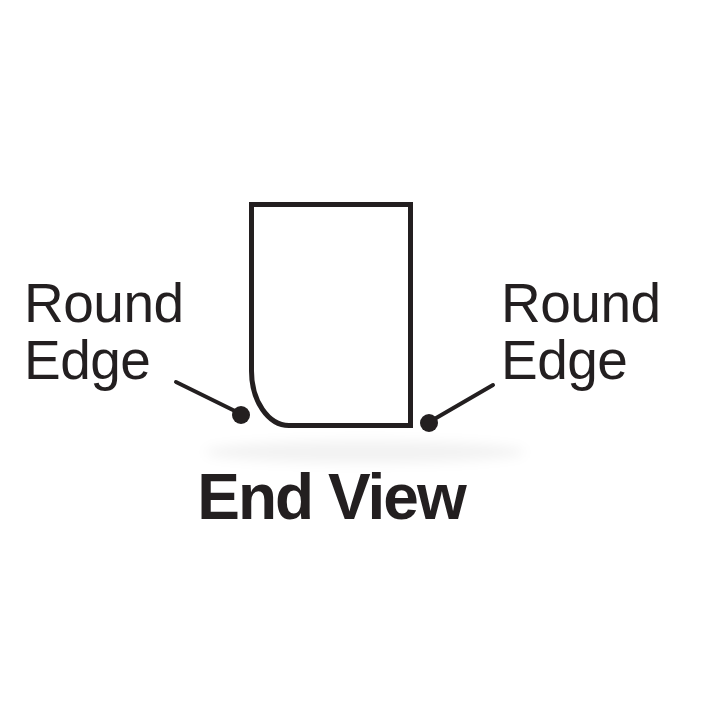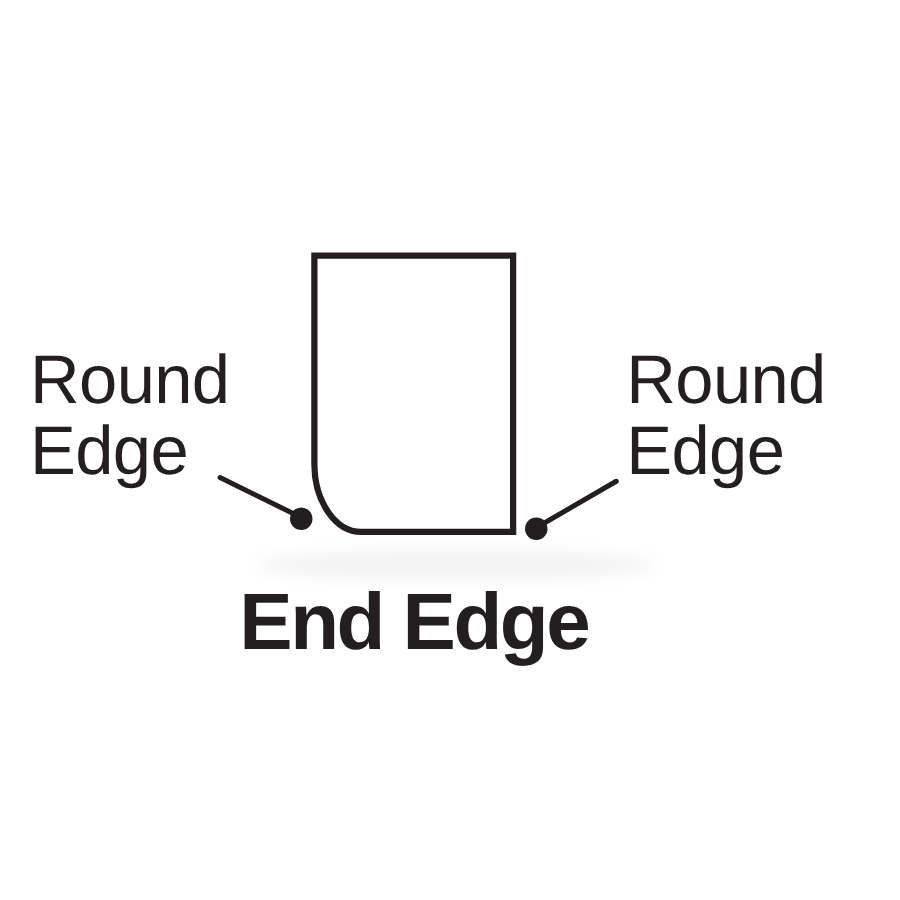--- a/index.html
+++ b/index.html
@@ -70,15 +70,15 @@
   <div class="edge-label left">
     <div>Round</div>
     <div>Edge</div>
   </div>
 
   <div class="edge-label right">
     <div>Round</div>
     <div>Edge</div>
   </div>
 
-  <div class="view-title">End Edge</div>
+  <div class="view-title">End View</div>
 
 </div>
 
 </body></html>

